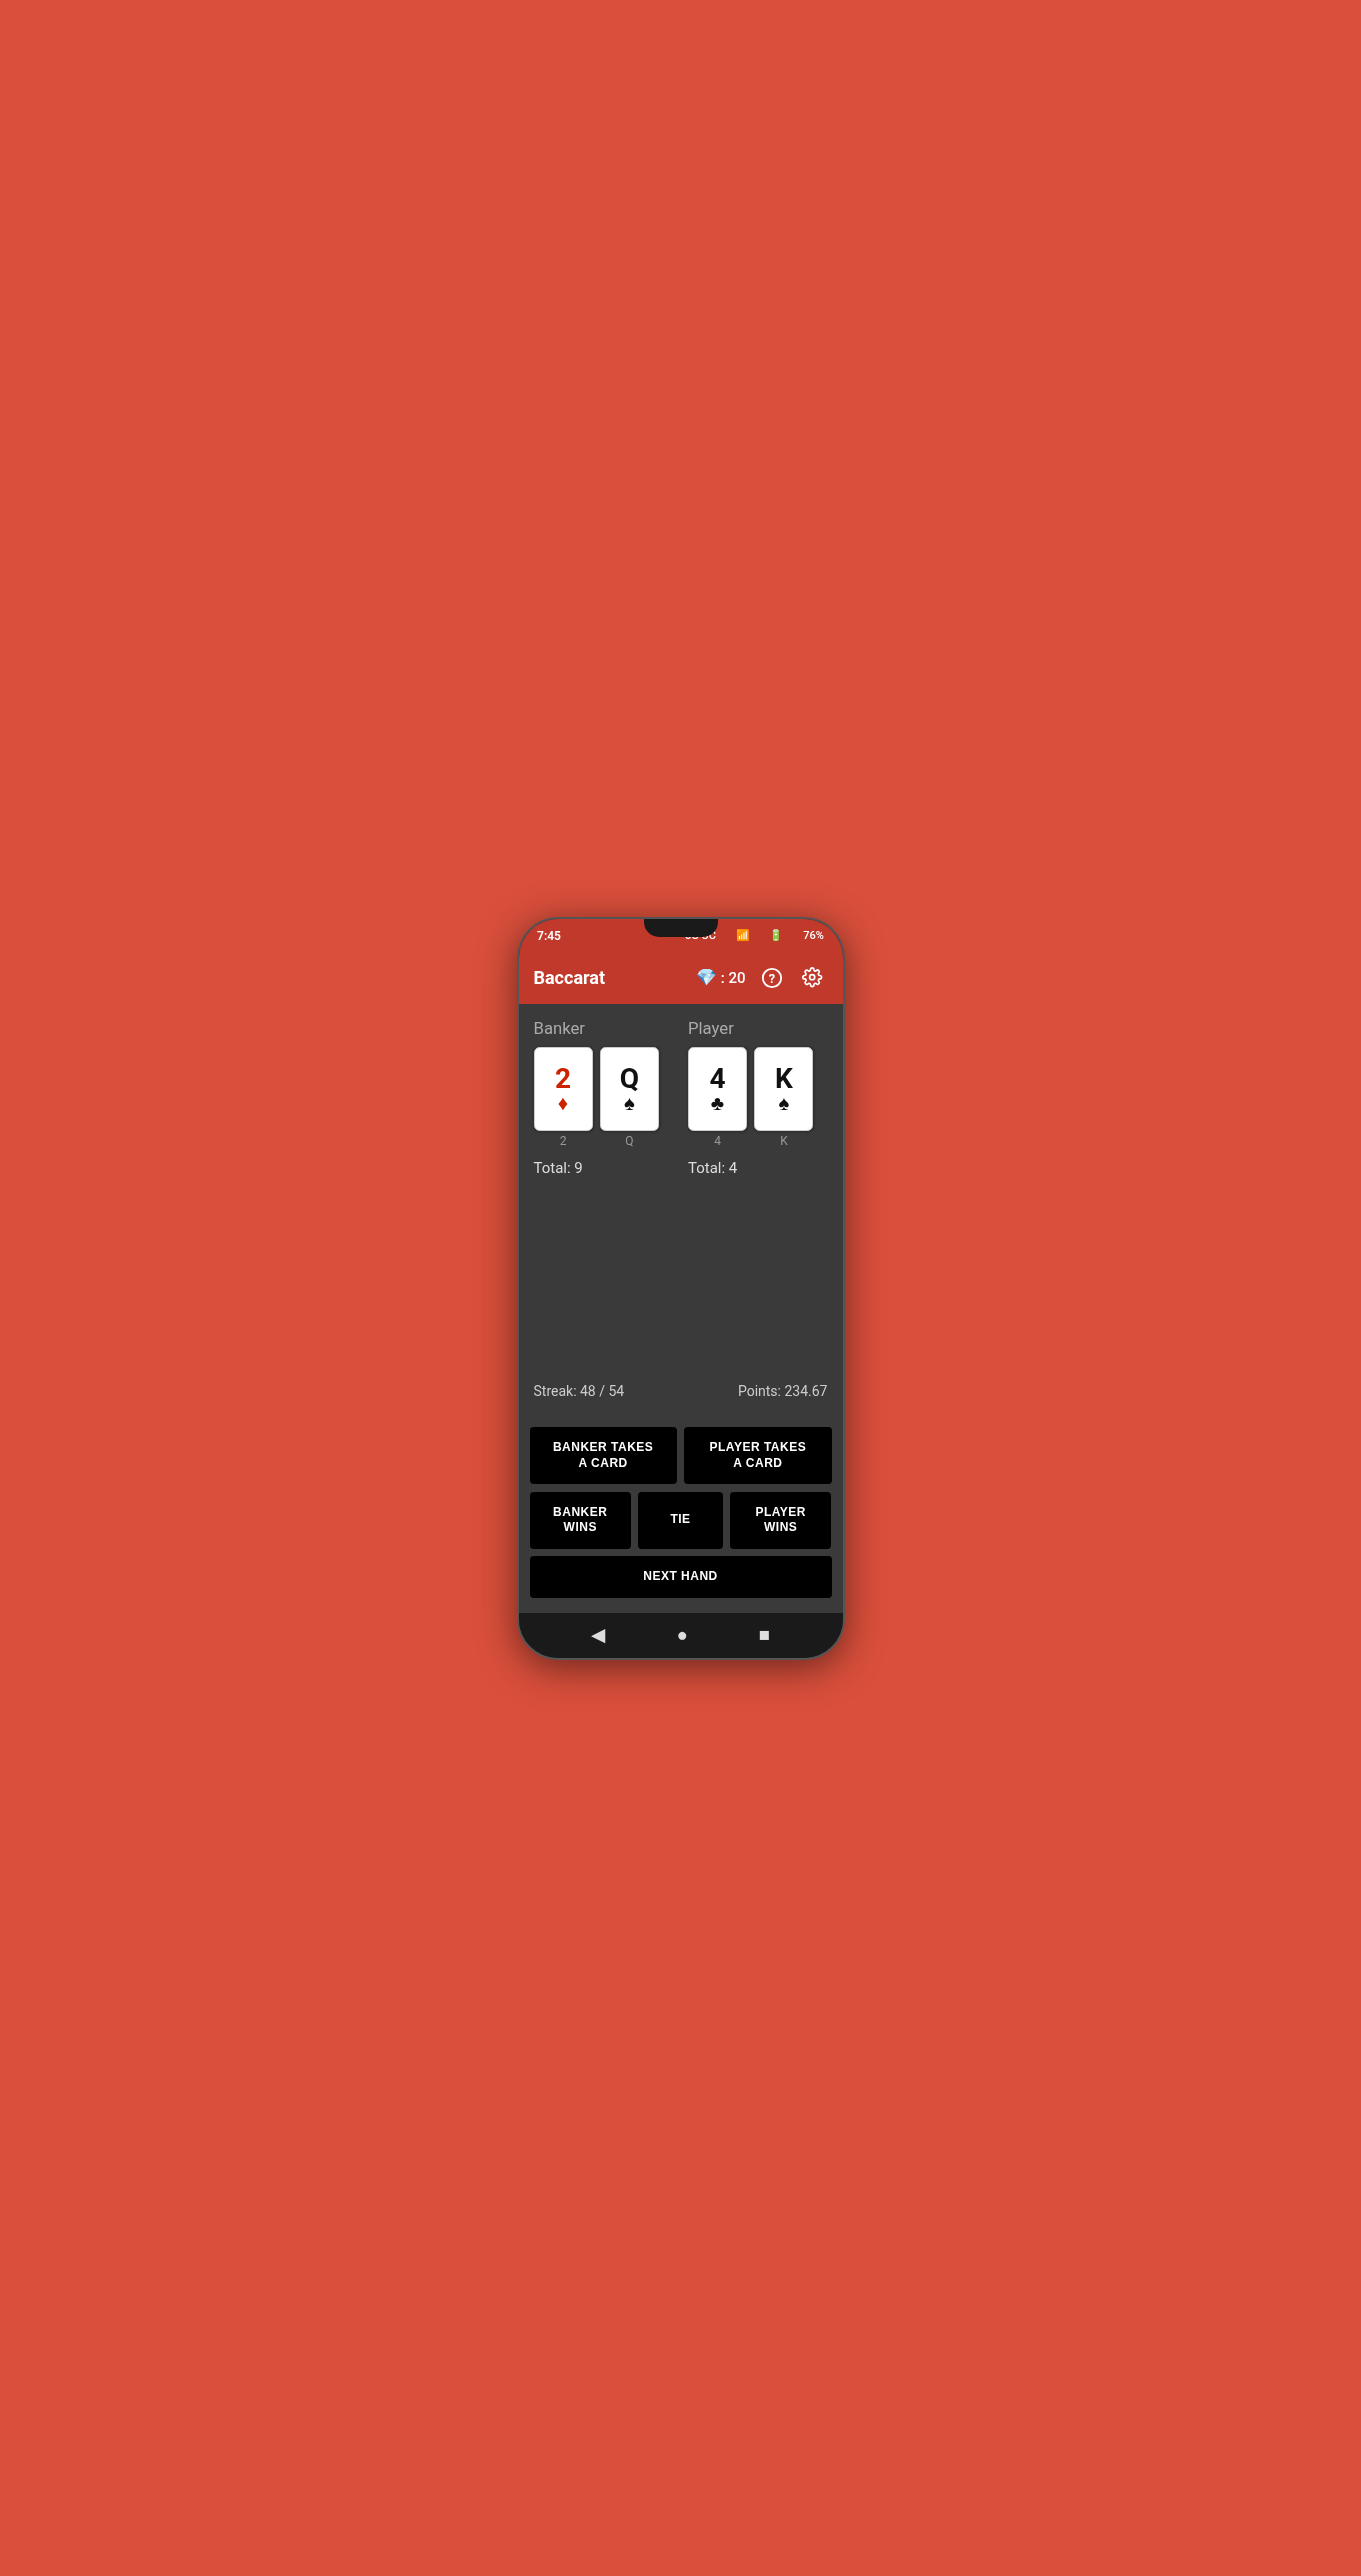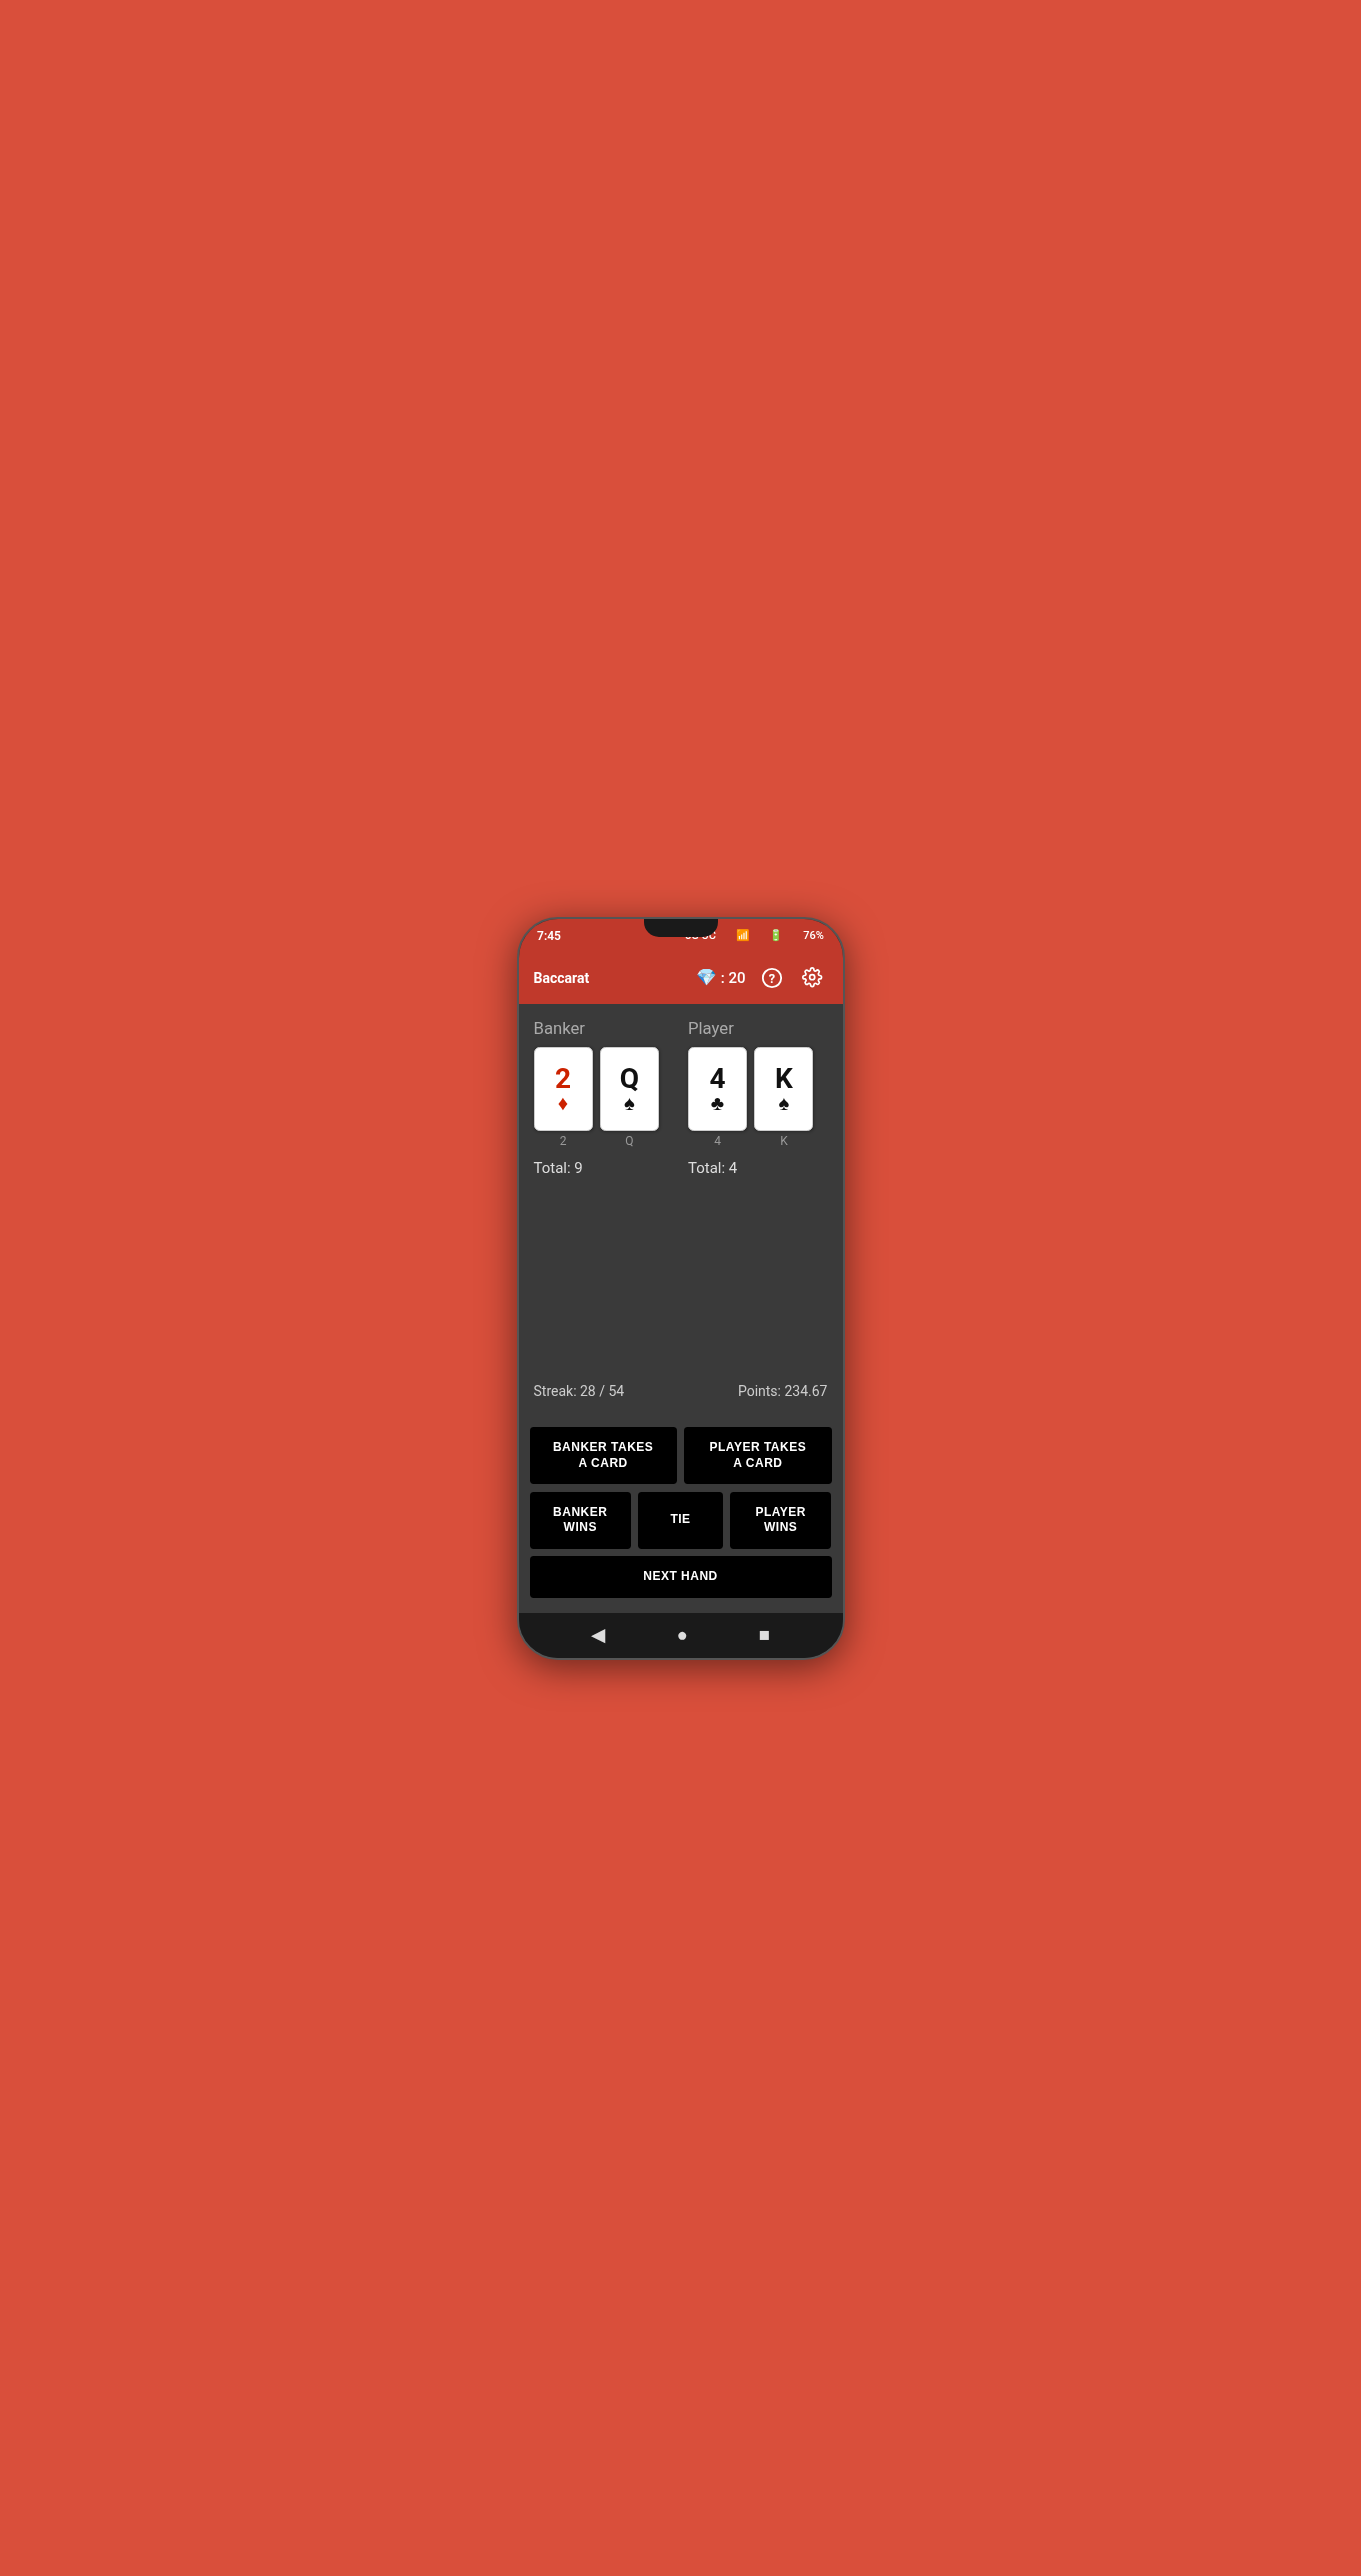--- a/index.html
+++ b/index.html
@@ -96,21 +96,21 @@
     .top-bar {
       background: #c0392b;
       display: flex;
       align-items: center;
       padding: 9.3px 15px;
       height: 52px;
     }
 
     .app-title {
       color: white;
-      font-size: 14px;
+      font-size: 18px;
       font-weight: 700;
       flex: 1;
     }
 
     .top-bar-right {
       display: flex;
       align-items: center;
       gap: 11px;
     }
 
@@ -372,21 +372,21 @@
               </div>
               <span class="card-name">K</span>
             </div>
           </div>
           <div class="hand-total">Total: 4</div>
         </div>
 
       </div>
 
       <div class="stats-row">
-        <span class="stat-text">Streak: 28 / 54</span>
+        <span class="stat-text">Streak: 48 / 54</span>
         <span class="stat-text">Points: 234.67</span>
       </div>
     </div>
 
     <div class="bottom-controls">
 
       <div class="btn-row">
         <button class="action-btn">BANKER TAKES<br>A CARD</button>
         <button class="action-btn">PLAYER TAKES<br>A CARD</button>
       </div>

